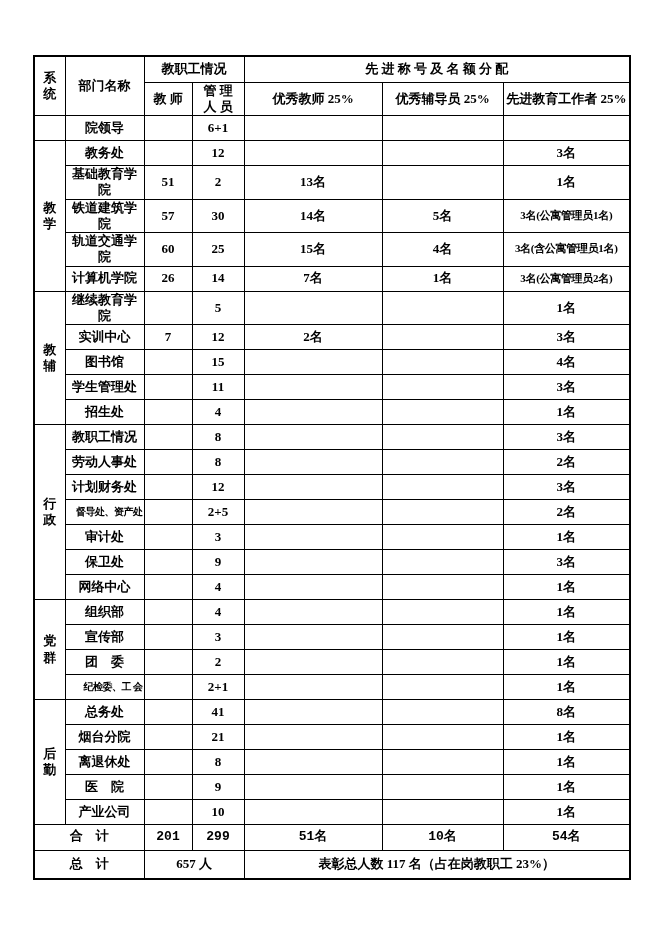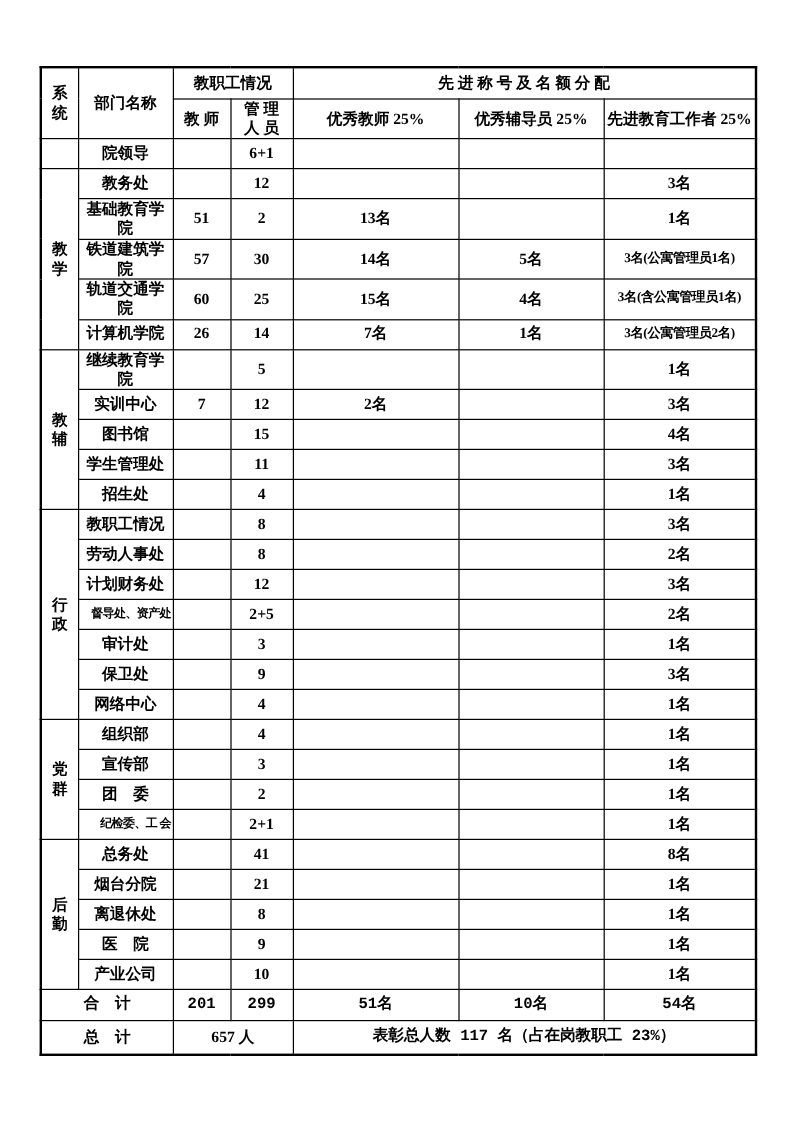--- a/index.html
+++ b/index.html
@@ -40,21 +40,21 @@
   tr.total-row { height: 26px; font-family: Liberation Mono, monospace; }
   tr.grand-row { height: 28px; padding-left: 12px; }
   td.syshead { white-space: pre-line; line-height: 1.45; }
   td.sys { white-space: pre-line; line-height: 2.4; }
   td.multiline { white-space: pre-line; line-height: 1.15; margin-left: 40px; }
   td.dept { font-size: 12px; margin-left: 24px; }
   td.dept.tight { font-size: 10px; letter-spacing: -0.5px; text-align: right; }
   td.num { font-size: 13px; }
   td.award { font-size: 13px; }
   td.award.small { font-size: 11px; letter-spacing: -0.3px; }
-  td.grand-note { font-size: 13px; font-family: Liberation Mono, monospace; }
+  td.grand-note { font-size: 13px; }
   .footnote {
     position: absolute;
     left: 100px; top: 845px;
     font-size: 14px;
     font-weight: bold;
     white-space: nowrap;
   }
 </style>
 </head>
 <body>

